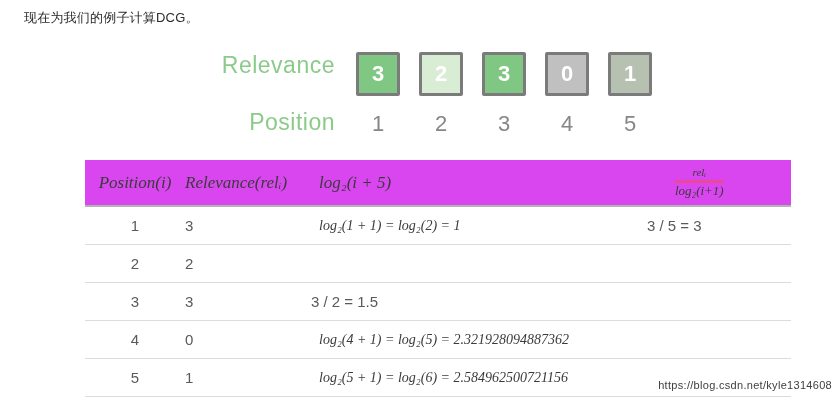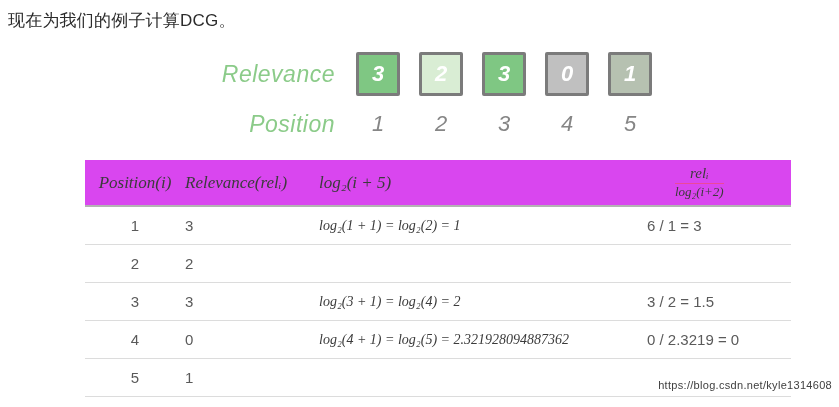--- a/index.html
+++ b/index.html
@@ -1,23 +1,23 @@
 <!DOCTYPE html>
 <html><head>
 <meta charset="utf-8">
 <style>
   html,body{margin:0;padding:0;background:#fff;}
   #stage{position:relative;width:839px;height:407px;background:#fff;overflow:hidden;
          font-family:"Liberation Sans",sans-serif;}
 
   
-  .intro{position:absolute;left:8px;top:9px;font-size:17px;color:#2b2b2b;letter-spacing:.2px;}
+  .intro{position:absolute;left:24px;top:9px;font-size:13px;color:#2b2b2b;letter-spacing:.2px;}
 
   
-  .d-row{position:absolute;left:0;display:flex;align-items:center;font-style:italic;}
+  .d-row{position:absolute;left:0;display:flex;}
   .d-row.boxes-row{top:52px;}
   .d-row.pos-row{top:109px;}
   .d-label{width:335px;text-align:right;font-size:23px;color:#8bcb89;letter-spacing:.5px;}
   .cells{display:flex;gap:19px;margin-left:21px;}
   .box{width:44px;height:44px;box-sizing:border-box;border:3px solid #7b7b7b;border-radius:2px;
        display:flex;align-items:center;justify-content:center;}
   .box-num{color:#ffffff;font-size:22px;font-weight:bold;}
   .pos-cell{width:44px;height:30px;text-align:center;font-size:22px;color:#868686;line-height:30px;}
 
   
@@ -28,21 +28,21 @@
   .c1{width:100px;text-align:center;flex-shrink:0;}
   .c2{width:120px;flex-shrink:0;}
   .c3{width:336px;padding-left:14px;box-sizing:border-box;white-space:nowrap;flex-shrink:0;}
   .c4{flex:1;padding-left:6px;white-space:nowrap;}
   .serif-it{font-family:"Liberation Serif","DejaVu Serif",serif;font-style:italic;color:#3b3b3b;}
   .th{font-size:17px;}
   .math{font-size:14px;}
   .num-cell{font-size:15px;color:#5a5a5a;}
   .ratio-cell{font-size:15px;color:#5a5a5a;}
   .frac{display:inline-block;text-align:center;margin-left:28px;vertical-align:middle;line-height:1.15;}
-  .frac-num{font-size:15px;border-bottom:1px solid #ec4899;padding:0 3px 1px;}
+  .frac-num{font-size:11px;border-bottom:3px solid #ec4899;padding:0 3px 1px;}
   .frac-den{font-size:13px;padding-top:1px;}
 
   
   .watermark{position:absolute;right:7px;top:379px;font-size:11px;color:#404040;letter-spacing:.3px;}
 </style>
 </head>
 <body>
 
 <div id="stage">
 
@@ -81,48 +81,47 @@
   </div>
 
   <div class="tbl">
     <div class="thead">
       <div class="c1 th serif-it">Position(i)</div>
       <div class="c2 th serif-it">Relevance(relᵢ)</div>
       <div class="c3 th serif-it">log₂(i + 5)</div>
       <div class="c4">
         <div class="frac serif-it">
           <div class="frac-num">relᵢ</div>
-          <div class="frac-den">log₂(i+2)</div>
+          <div class="frac-den">log₂(i+1)</div>
         </div>
       </div>
     </div>
 
     <div class="trow">
       <div class="c1 num-cell">1</div>
       <div class="c2 num-cell">3</div>
       <div class="c3 math serif-it">log₂(1 + 1) = log₂(2) = 1</div>
-      <div class="c4 ratio-cell">6 / 1 = 3</div>
+      <div class="c4 ratio-cell">3 / 5 = 3</div>
     </div>
     <div class="trow">
       <div class="c1 num-cell">2</div>
       <div class="c2 num-cell">2</div>
     </div>
     <div class="trow">
       <div class="c1 num-cell">3</div>
       <div class="c2 num-cell">3</div>
-      <div class="c3 math serif-it">log₂(3 + 1) = log₂(4) = 2</div>
       <div class="c4 ratio-cell">3 / 2 = 1.5</div>
     </div>
     <div class="trow">
       <div class="c1 num-cell">4</div>
       <div class="c2 num-cell">0</div>
       <div class="c3 math serif-it">log₂(4 + 1) = log₂(5) = 2.321928094887362</div>
-      <div class="c4 ratio-cell">0 / 2.3219 = 0</div>
     </div>
     <div class="trow">
       <div class="c1 num-cell">5</div>
       <div class="c2 num-cell">1</div>
+      <div class="c3 math serif-it">log₂(5 + 1) = log₂(6) = 2.584962500721156</div>
     </div>
   </div>
 
   <div class="watermark">https://blog.csdn.net/kyle1314608</div>
 
 </div>
 
 </body></html>

